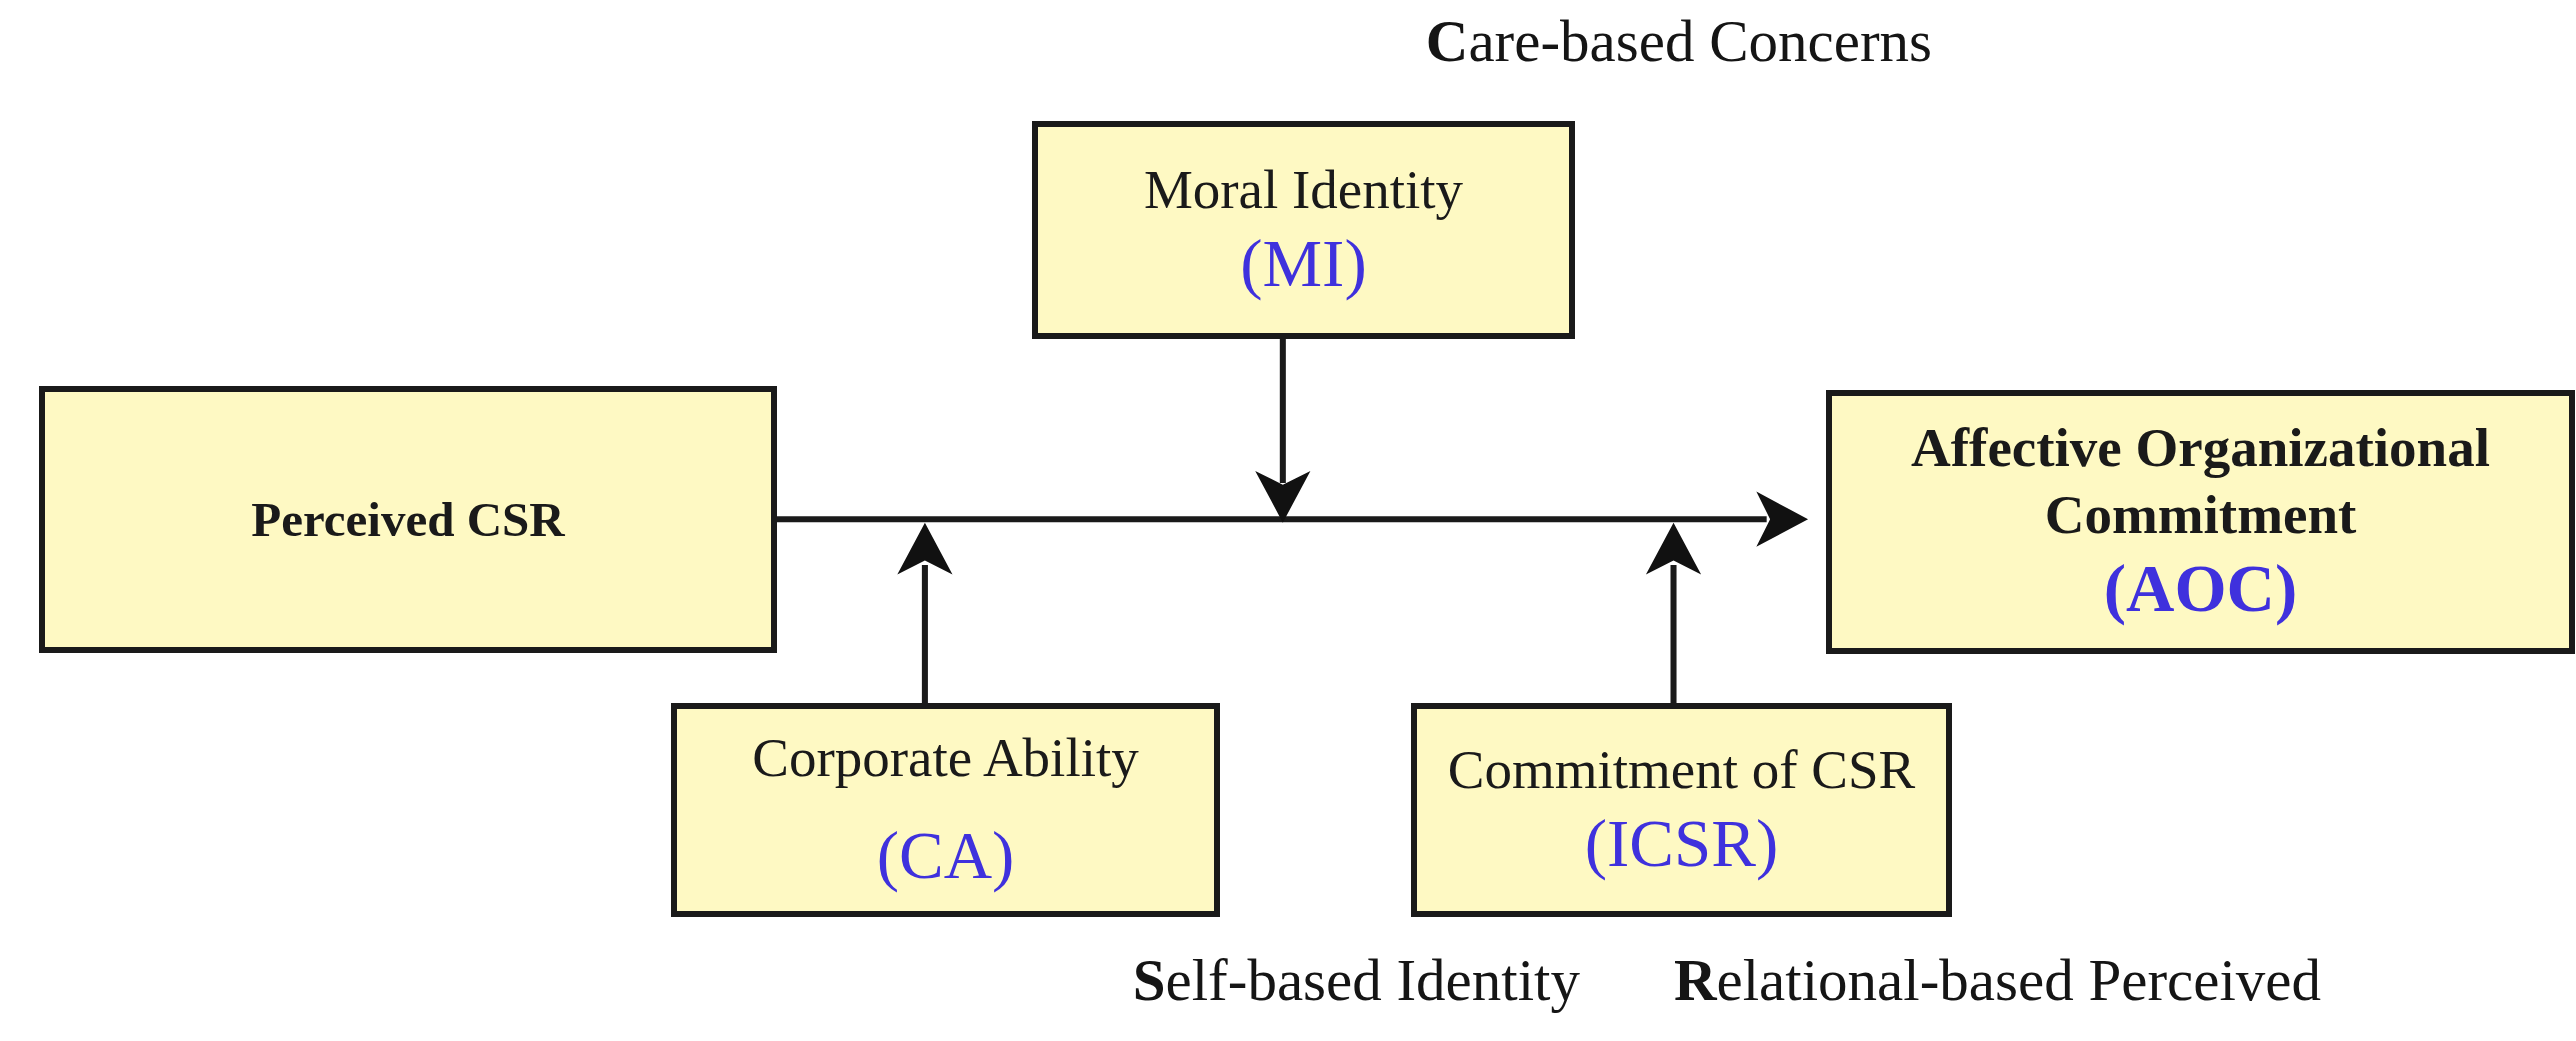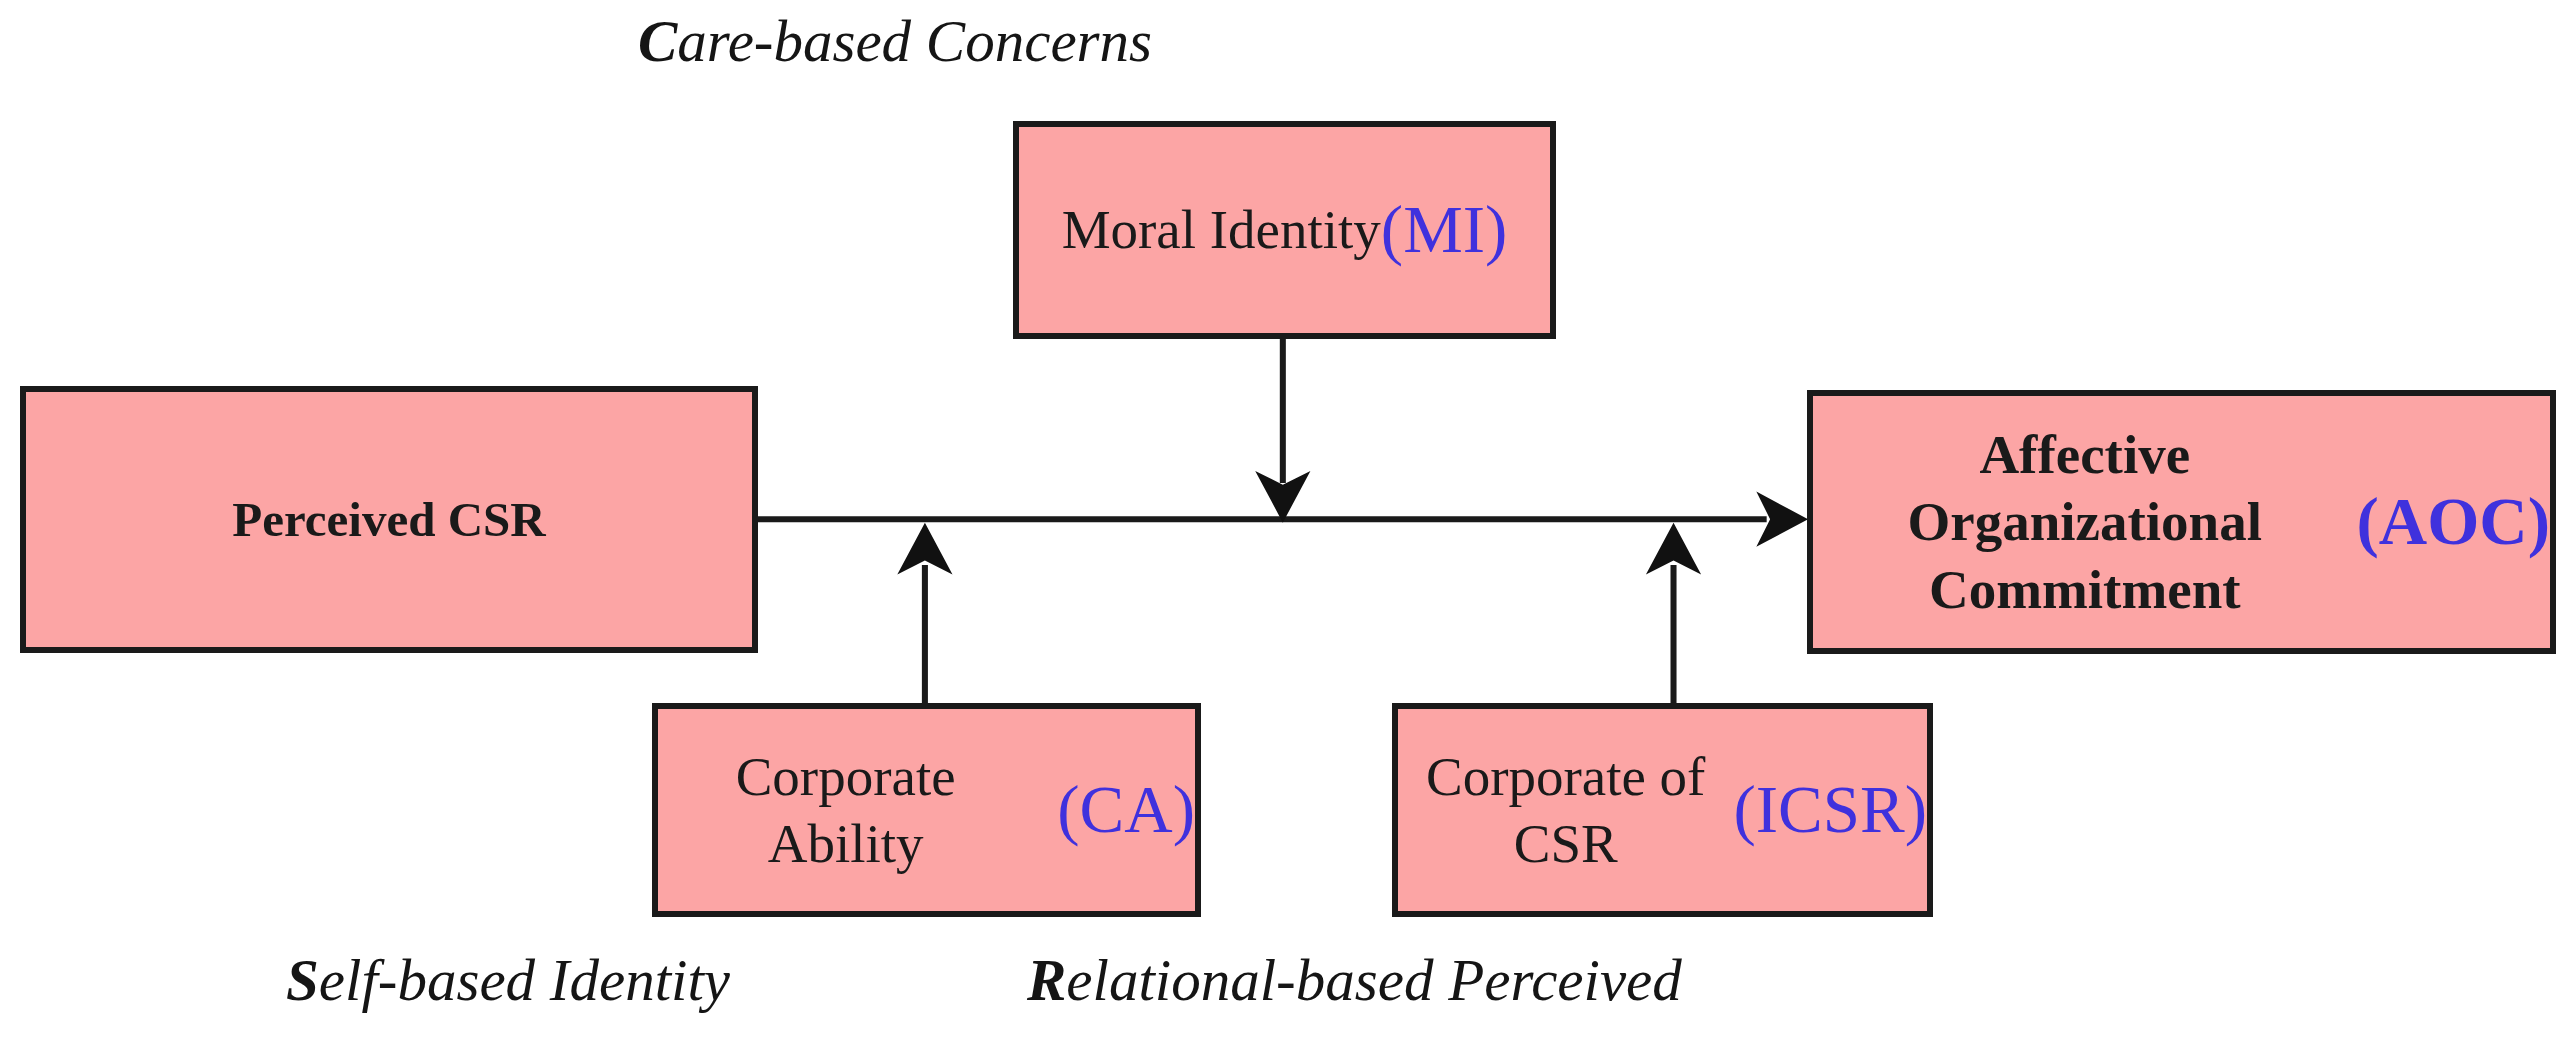--- a/index.html
+++ b/index.html
@@ -21,27 +21,28 @@
     left: 0;
     top: 0;
     width: 2576px;
     height: 1041px;
     pointer-events: none;
   }
   .node-box {
     position: absolute;
     box-sizing: border-box;
     border: 6px solid #1a1a1a;
-    background: #fca5a5;
+    background: #fef9c3;
     display: flex;
-    flex-direction: row;
+    flex-direction: column;
     align-items: center;
     justify-content: center;
     text-align: center;
     line-height: 1.22;
+    margin-left: 19px;
   }
   .node-title {
     font-size: 55px;
     color: #1a1a1a;
     white-space: pre-line;
   }
   .node-title.bold {
     font-weight: bold;
   }
   .node-abbr {
@@ -54,22 +55,21 @@
   #box-pcsr { left: 20px;  top: 386px; width: 738px; height: 267px; }
   #box-aoc  { left: 1807px; top: 390px; width: 749px; height: 264px; }
   #box-mi   { left: 1013px; top: 121px; width: 543px; height: 218px; }
   #box-ca   { left: 652px;  top: 703px; width: 549px; height: 214px; gap: 24px; }
   #box-icsr { left: 1392px; top: 703px; width: 541px; height: 214px; }
   #box-pcsr .node-title, #box-pcsr .node-abbr { font-size: 49px; }
   #box-aoc .node-title { padding: 0 0; }
   .concern-label {
     position: absolute;
     width: 1294px;
-    text-align: left;
-    font-style: italic;
+    text-align: right;
     font-size: 59px;
     color: #151515;
     white-space: nowrap;
   }
   .concern-label .lead {
     font-weight: bold;
   }
   #label-care { left: 638px;  top: 7px; }
   #label-self { left: 286px;  top: 946px; }
   #label-relational { left: 1027px; top: 946px; }
@@ -111,21 +111,21 @@
     <div class="node-title bold">Affective Organizational Commitment</div>
     <div class="node-abbr bold">(AOC)</div>
   </div>
 
   <div class="node-box" id="box-ca">
     <div class="node-title">Corporate Ability</div>
     <div class="node-abbr">(CA)</div>
   </div>
 
   <div class="node-box" id="box-icsr">
-    <div class="node-title">Corporate of CSR</div>
+    <div class="node-title">Commitment of CSR</div>
     <div class="node-abbr">(ICSR)</div>
   </div>
 
   <div class="concern-label" id="label-self">
     <span class="lead">S</span><span>elf-based Identity</span>
   </div>
   <div class="concern-label" id="label-relational">
     <span class="lead">R</span><span>elational-based Perceived</span>
   </div>
 

